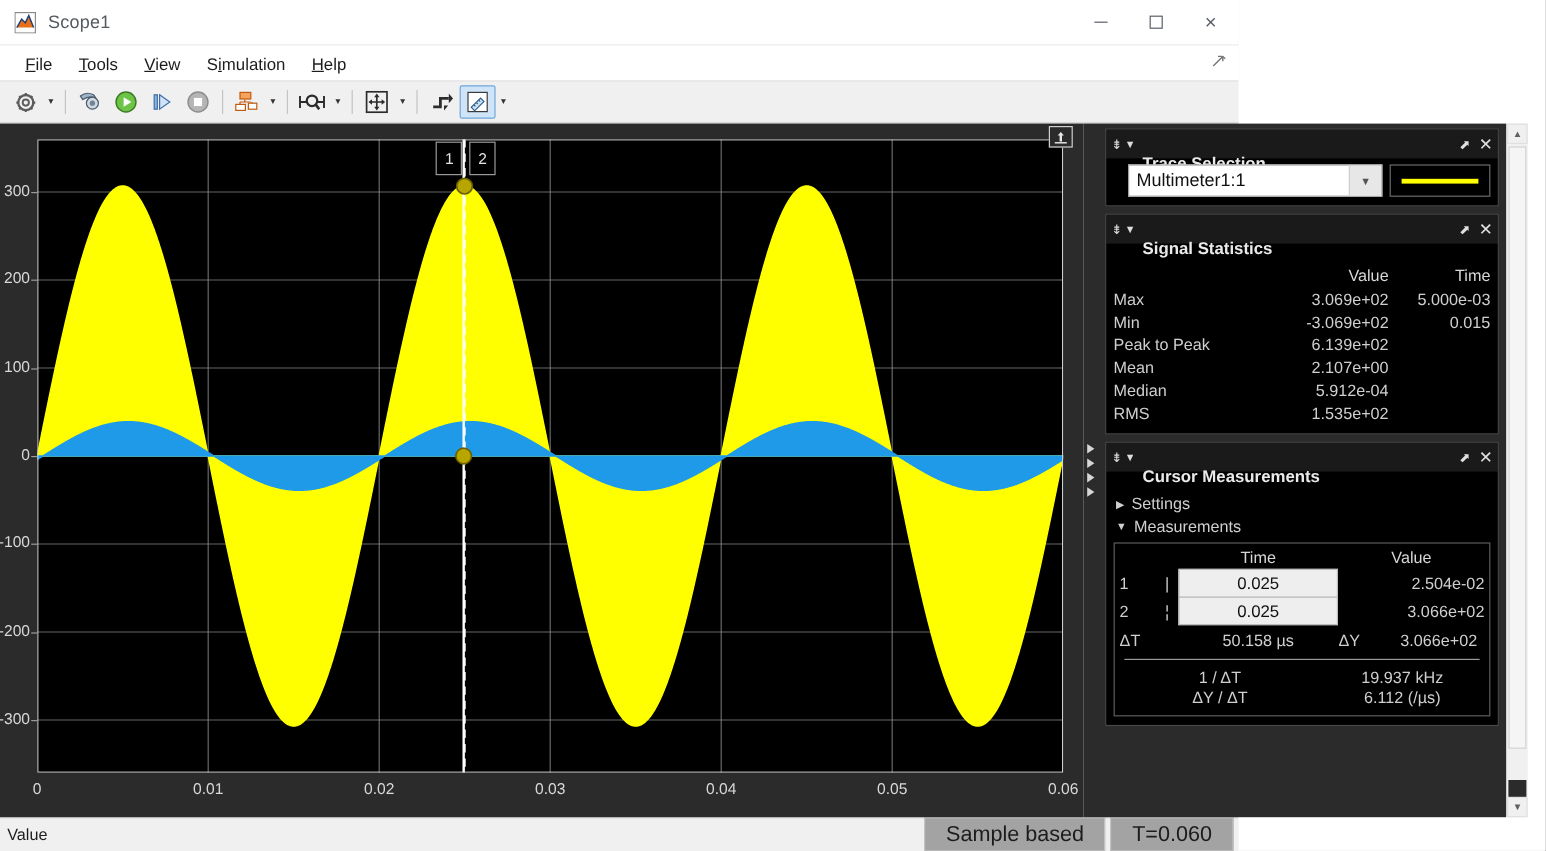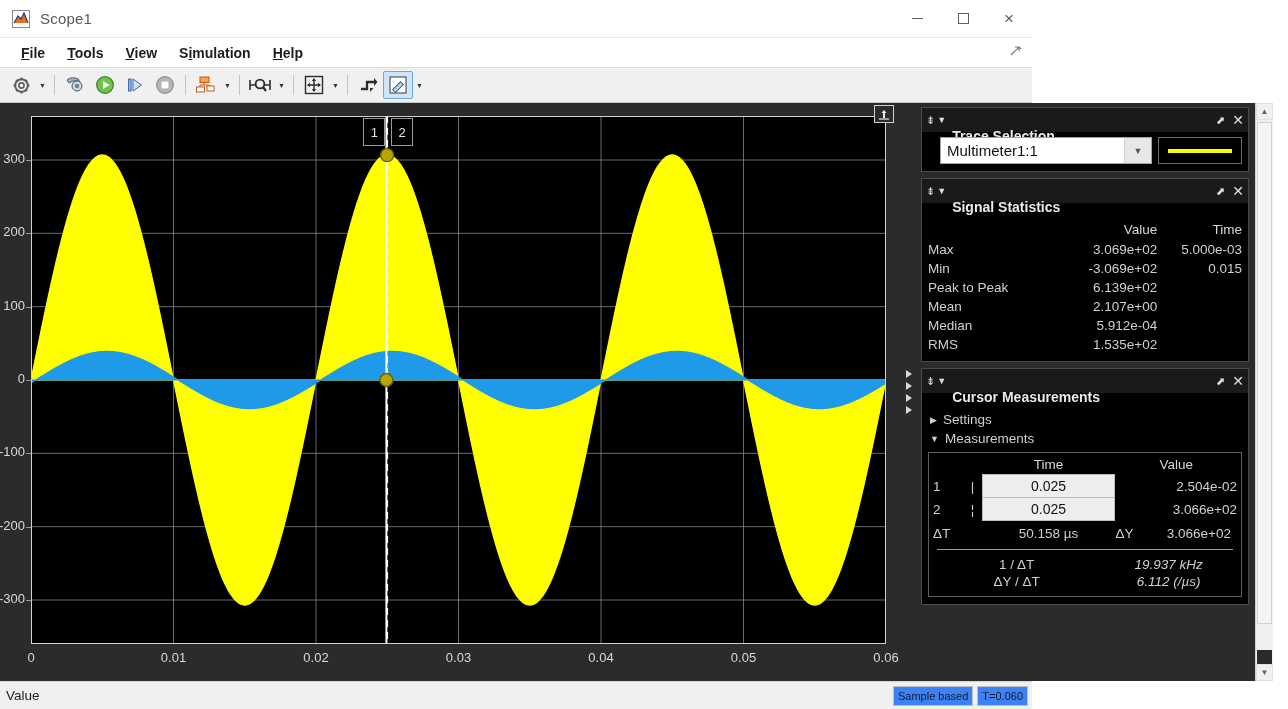--- a/index.html
+++ b/index.html
@@ -12,21 +12,21 @@
   .tb-icon svg{display:block;}
   .tb-title{font-size:15px;color:#555a60;letter-spacing:.2px;flex:1 1 auto;}
   .tb-btns{display:flex;height:37px;}
   .tb-btn{width:46px;height:37px;display:flex;align-items:center;justify-content:center;color:#5a6068;font-size:13px;}
   .glyph-min{width:11px;height:1px;background:#5a6068;display:block;}
   .glyph-max{width:11px;height:11px;border:1px solid #5a6068;display:block;box-sizing:border-box;}
   .glyph-close{font-size:17px;line-height:17px;color:#5a6068;font-family:"Liberation Sans",sans-serif;font-weight:300;}
 
   
   .menubar{height:29px;background:#fff;display:flex;align-items:center;padding-left:10px;border-bottom:1px solid #dcdcdc;position:relative;flex:0 0 auto;}
-  .menu-item{font-size:14px;color:#1c1c1c;padding:3px 11px;cursor:default;font-weight:bold;}
+  .menu-item{font-size:14px;color:#1c1c1c;padding:3px 11px;cursor:default;}
   .menu-item u{text-decoration:underline;}
   .menu-corner{position:absolute;right:8px;top:6px;width:16px;height:16px;color:#7b7b7b;font-size:13px;}
 
   
   .toolbar{height:34px;background:#f0f0f0;display:flex;align-items:center;padding-left:6px;border-bottom:1px solid #c8c8c8;flex:0 0 auto;}
   .tbtn{width:28px;height:26px;display:flex;align-items:center;justify-content:center;border:1px solid transparent;border-radius:2px;}
   .tbtn.active{background:#cfe4f7;border-color:#6fa8dc;}
   .tarrow{width:13px;height:26px;display:flex;align-items:center;justify-content:center;color:#333;font-size:7px;}
   .tsep{width:1px;height:20px;background:#c4c4c4;margin:0 5px;}
 
@@ -85,33 +85,33 @@
   .cnum{width:22px;text-align:left;color:#cfcfcf;font-size:13.5px;}
   .cmark{width:9px;color:#cfcfcf;font-size:13px;text-align:center;}
   .editcell{background:#eeeeee;color:#111;font-size:14px;text-align:center;padding:3px 0;border:1px solid #bdbdbd;box-sizing:border-box;}
   .editcell.second{border-top:0;}
   .vcell{text-align:right;font-size:13.5px;color:#cfcfcf;padding-right:6px;}
   .dlabel{font-size:13.5px;color:#cfcfcf;text-align:left;}
   .dval{font-size:13.5px;color:#cfcfcf;text-align:center;}
   .hrline{height:1px;background:#9a9a9a;margin:8px 4px 6px 4px;}
   .ratio-row{display:flex;font-size:13.5px;color:#cfcfcf;padding:1px 0;}
   .ratio-l{flex:0 0 55%;text-align:center;}
-  .ratio-r{flex:0 0 45%;text-align:center;font-style:italic;}
+  .ratio-r{flex:0 0 45%;text-align:center;}
 
   
   .vscroll{width:17px;background:#f0f0f0;border-left:1px solid #d0d0d0;flex:0 0 auto;display:flex;flex-direction:column;}
   .sb-btn{height:17px;display:flex;align-items:center;justify-content:center;color:#606060;font-size:8px;background:#f0f0f0;border:1px solid #e0e0e0;box-sizing:border-box;}
   .sb-track{flex:1 1 auto;background:#f0f0f0;position:relative;}
   .sb-thumb{position:absolute;left:1px;right:1px;top:2px;height:92%;background:#f5f5f5;border:1px solid #d2d2d2;}
   .sb-dark{position:absolute;left:1px;right:1px;bottom:0;height:14px;background:#2b2b2b;}
 
   
   .statusbar{height:27px;background:#f0f0f0;border-top:1px solid #d4d4d4;display:flex;align-items:center;flex:0 0 auto;}
   .status-text{font-size:13.5px;color:#1c1c1c;padding-left:6px;flex:1 1 auto;}
-  .status-cell{border:1px solid #c2c2c2;background:#3b82f6;font-size:11px;color:#1c1c1c;padding:3px 4px;margin-right:4px;}
+  .status-cell{border:1px solid #c2c2c2;background:#a3a3a3;font-size:18px;color:#1c1c1c;padding:3px 17px;margin-right:4px;}
 </style>
 </head>
 <body>
 
 <div class="app">
 
   <div class="titlebar">
     <span class="tb-icon">
       <svg width="18" height="18" viewBox="0 0 18 18">
         <rect x="0.5" y="0.5" width="17" height="17" fill="#ffffff" stroke="#8a8a8a"></rect>

